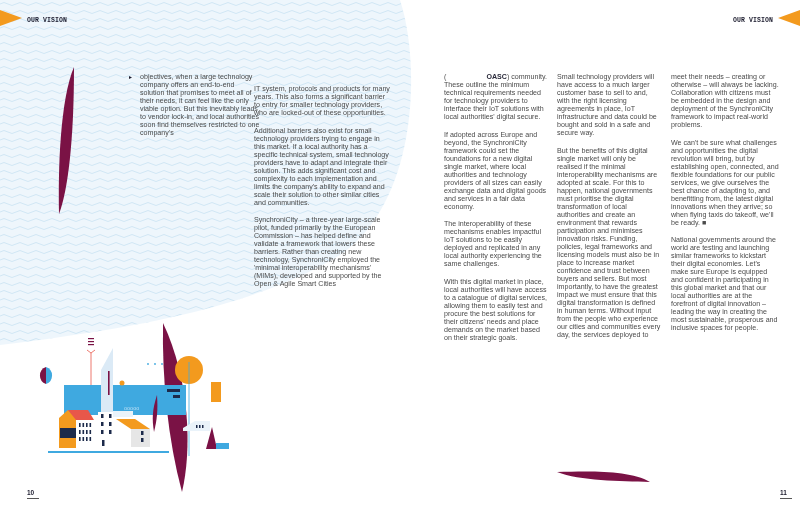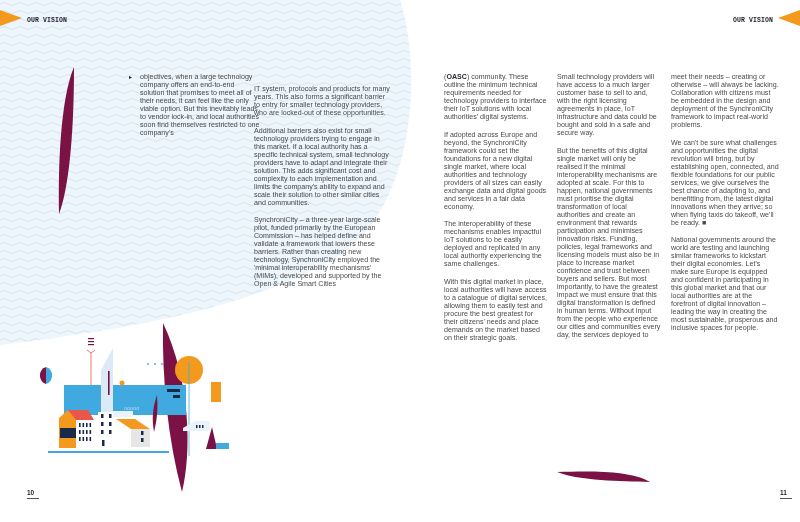--- a/index.html
+++ b/index.html
@@ -7,21 +7,21 @@
   .spread { position:absolute; left:0; top:0; width:800px; height:522px; }
   .waves { position:absolute; left:0; top:0; width:800px; height:522px; }
   .section-label { position:absolute; top:17px; font-family:Liberation Mono, monospace; font-weight:bold; font-size:6.5px; letter-spacing:0.1px; color:#1c1c2e; }
   .section-label.left { left:27px; }
   .section-label.right { right:27px; }
   .tri { position:absolute; top:10px; width:0; height:0; border-top:8px solid transparent; border-bottom:8px solid transparent; }
   .tri.left { left:0; border-left:22px solid #f39a1e; }
   .tri.right { right:0; border-right:22px solid #f39a1e; }
   .col { position:absolute; top:73px; width:136px; font-size:7.1px; line-height:8px; color:#4a4a4a; }
   .col p { margin:0 0 9.5px 0; }
-  .col b { color:#2a2a3a; }
+  .col b { color:#2a2a3a;padding-left:40px; }
   .bullet { position:absolute; left:129px; top:73px; font-size:6px; color:#1c1c2e; }
   .pagenum { position:absolute; top:489px; font-size:6.5px; font-weight:bold; color:#1c1c2e; }
   .pagenum::after { content:""; display:block; width:12px; height:1px; background:#555; margin-top:2px; }
   .pagenum.left { left:27px; }
   .pagenum.right { left:780px; }
   .illus { position:absolute; left:0; top:0; width:800px; height:522px; pointer-events:none; }
 </style>
 </head>
 <body>
 
@@ -135,24 +135,24 @@
     <p>objectives, when a large technology company offers an end-to-end solution that promises to meet all of their needs, it can feel like the only viable option. But this inevitably leads to vendor lock-in, and local authorities soon find themselves restricted to one company's</p>
   </div>
   <div class="col" style="left:254px; width:138px;margin-top:12px;">
     <p>IT system, protocols and products for many years. This also forms a significant barrier to entry for smaller technology providers, who are locked-out of these opportunities.</p>
     <p>Additional barriers also exist for small technology providers trying to engage in this market. If a local authority has a specific technical system, small technology providers have to adapt and integrate their solution. This adds significant cost and complexity to each implementation and limits the company's ability to expand and scale their solution to other similar cities and communities.</p>
     <p>SynchroniCity – a three-year large-scale pilot, funded primarily by the European Commission – has helped define and validate a framework that lowers these barriers. Rather than creating new technology, SynchroniCity employed the 'minimal interoperability mechanisms' (MIMs), developed and supported by the Open &amp; Agile Smart Cities</p>
   </div>
   <div class="pagenum left">10</div>
 
   <div class="col" style="left:444px; width:104px;">
-    <p>(<b>OASC</b><span>) community. These outline the minimum technical requirements needed for technology providers to interface their IoT solutions with local authorities' digital systems.</span></p>
+    <p>(<b>OASC</b><span>) community. These outline the minimum technical requirements needed for technology providers to interface their IoT solutions with local authorities' digital secure.</span></p>
     <p>If adopted across Europe and beyond, the SynchroniCity framework could set the foundations for a new digital single market, where local authorities and technology providers of all sizes can easily exchange data and digital goods and services in a fair data economy.</p>
     <p>The interoperability of these mechanisms enables impactful IoT solutions to be easily deployed and replicated in any local authority experiencing the same challenges.</p>
-    <p>With this digital market in place, local authorities will have access to a catalogue of digital services, allowing them to easily test and procure the best greatest for their citizens' needs and place demands on the market based on their strategic goals.</p>
+    <p>With this digital market in place, local authorities will have access to a catalogue of digital services, allowing them to easily test and procure the best solutions for their citizens' needs and place demands on the market based on their strategic goals.</p>
   </div>
   <div class="col" style="left:557px; width:104px;">
     <p>Small technology providers will have access to a much larger customer base to sell to and, with the right licensing agreements in place, IoT infrastructure and data could be bought and sold in a safe and secure way.</p>
     <p>But the benefits of this digital single market will only be realised if the minimal interoperability mechanisms are adopted at scale. For this to happen, national governments must prioritise the digital transformation of local authorities and create an environment that rewards participation and minimises innovation risks. Funding, policies, legal frameworks and licensing models must also be in place to increase market confidence and trust between buyers and sellers. But most importantly, to have the greatest impact we must ensure that this digital transformation is defined in human terms. Without input from the people who experience our cities and communities every day, the services deployed to</p>
   </div>
   <div class="col" style="left:671px; width:108px;">
     <p>meet their needs – creating or otherwise – will always be lacking. Collaboration with citizens must be embedded in the design and deployment of the SynchroniCity framework to impact real-world problems.</p>
     <p>We can't be sure what challenges and opportunities the digital revolution will bring, but by establishing open, connected, and flexible foundations for our public services, we give ourselves the best chance of adapting to, and benefitting from, the latest digital innovations when they arrive; so when flying taxis do takeoff, we'll be ready. ■</p>
     <p>National governments around the world are testing and launching similar frameworks to kickstart their digital economies. Let's make sure Europe is equipped and confident in participating in this global market and that our local authorities are at the forefront of digital innovation – leading the way in creating the most sustainable, prosperous and inclusive spaces for people.</p>
   </div>

